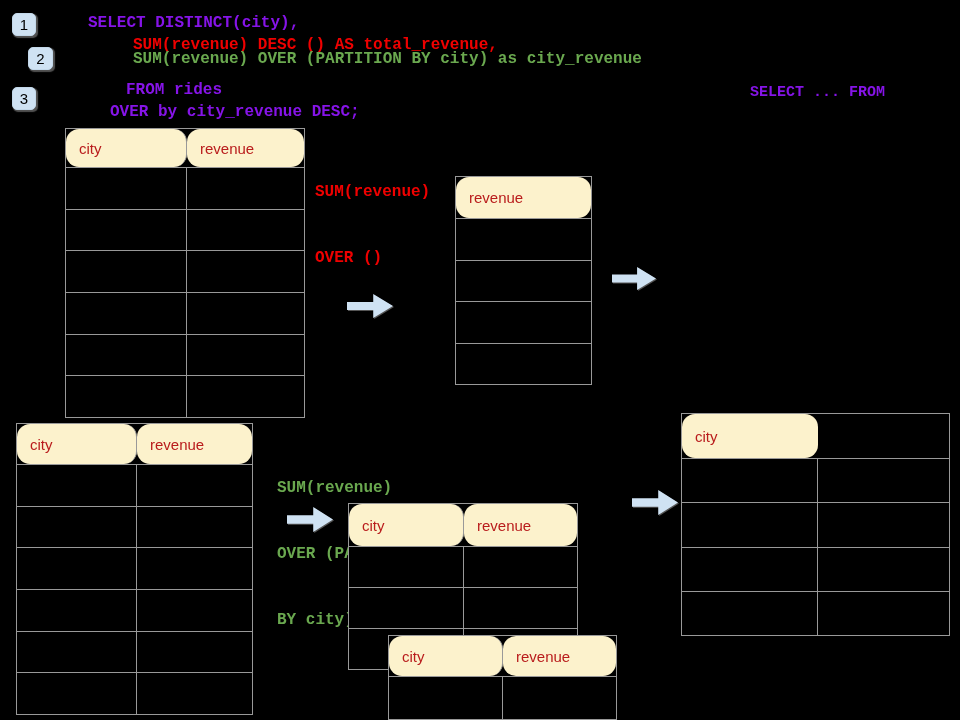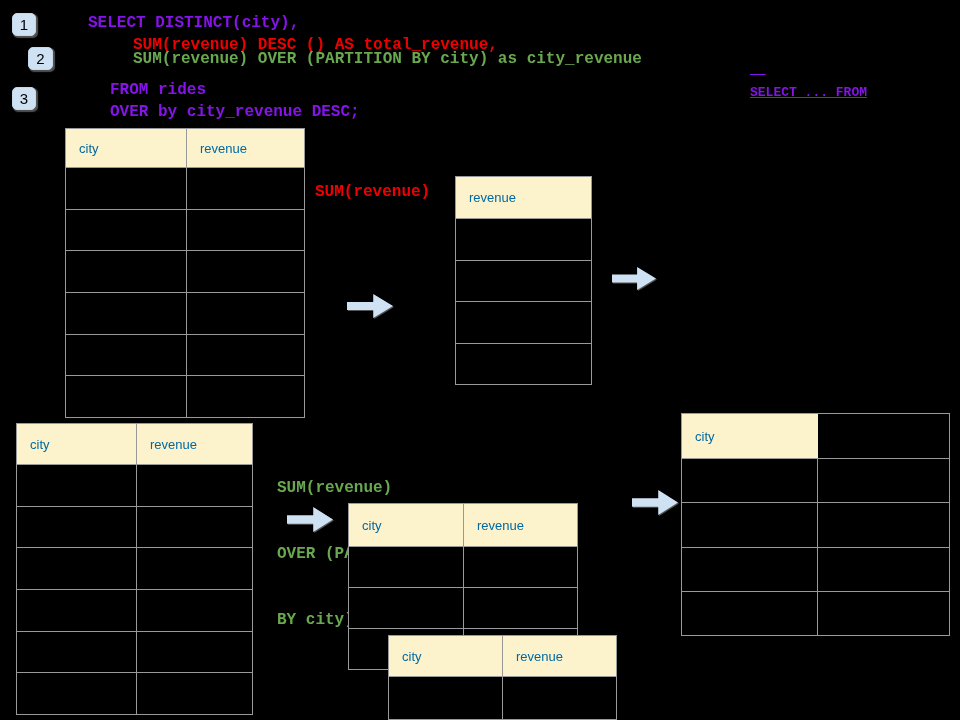--- a/index.html
+++ b/index.html
@@ -13,21 +13,21 @@
 
   
   .code {
     position: absolute;
     font-family: "Liberation Mono", "DejaVu Sans Mono", monospace;
     font-weight: 700;
     font-size: 16px;
     line-height: 22px;
     white-space: pre;
   }
-  .code.small { font-size: 13px; line-height: 23px; text-decoration: underline; }
+  .code.small { font-size: 15px; line-height: 23px; }
   .purple { color: var(--purple, #8614e8); }
   .red    { color: var(--red, #ef0000); }
   .green  { color: var(--green, #6aa84f); }
 
   
   .badge {
     position: absolute;
     background: var(--badge_fill, #cfe2f3);
     border: 1px solid #c3d8ea;
     border-radius: 5px;
@@ -47,25 +47,26 @@
   }
   .row { display: flex; width: 100%; }
   .row:not(:first-child) { border-top: 1px solid var(--table_border, #999); }
   .hrow { height: var(--hh, 40px); }
   .brow { height: var(--rh, 42px); }
   .cell { flex: 1 1 auto; height: 100%; }
   .cell:first-child { flex: 0 0 var(--c1, 50%); }
   .cell:not(:last-child) { border-right: 1px solid var(--table_border, #999); }
   .th {
     background: var(--header_fill, #fcf2cc);
-    color: #0369a1;
-    font-size: 13px;
+    color: #b91c1c;
+    font-size: 15px;
     display: flex;
     align-items: center;
     padding-left: 13px;
+    border-radius: 13px;
   }
 
   
   .arrow {
     position: absolute;
     filter: drop-shadow(1.5px 1.5px 0.5px rgba(100,100,100,0.85));
   }
   .arrow-shape {
     width: 100%; height: 100%;
     background: var(--arrow_fill, #cfe2f3);
@@ -75,29 +76,30 @@
 </head>
 <body>
 
 <div class="badge" style="left:12px; top:13px; width:24px; height:23px;">1</div>
 <div class="badge" style="left:28px; top:47px; width:25px; height:23px;">2</div>
 <div class="badge" style="left:12px; top:87px; width:24px; height:23px;">3</div>
 
 <div class="code purple" style="left:88px;  top:12px;">SELECT DISTINCT(city),</div>
 <div class="code red" style="left:133px; top:34px;">SUM(revenue) DESC () AS total_revenue,</div>
 <div class="code green" style="left:133px; top:48px;">SUM(revenue) OVER (PARTITION BY city) as city_revenue</div>
-<div class="code purple" style="left:110px; top:79px;">FROM rides</div>
+<div class="code purple" style="left:126px; top:79px;">FROM rides</div>
 <div class="code purple" style="left:110px; top:101px;">OVER by city_revenue DESC;</div>
 
 <div class="code small purple" style="left:750px; top:35px;">
   <div>SELECT ... FROM</div>
 </div>
 
 <div class="code red" style="left:315px; top:137px;">
   <div>SUM(revenue)</div>
+  <div>OVER ()</div>
 </div>
 
 <div class="code green" style="left:277px; top:433px;">
   <div>SUM(revenue)</div>
   <div>OVER (PARTITION</div>
   <div>BY city)</div>
 </div>
 
 <div class="tbl" style="left:65px;  top:128px; width:240px; --c1:121px; --hh:38px; --rh:41.7px;">
     <div class="row hrow">

